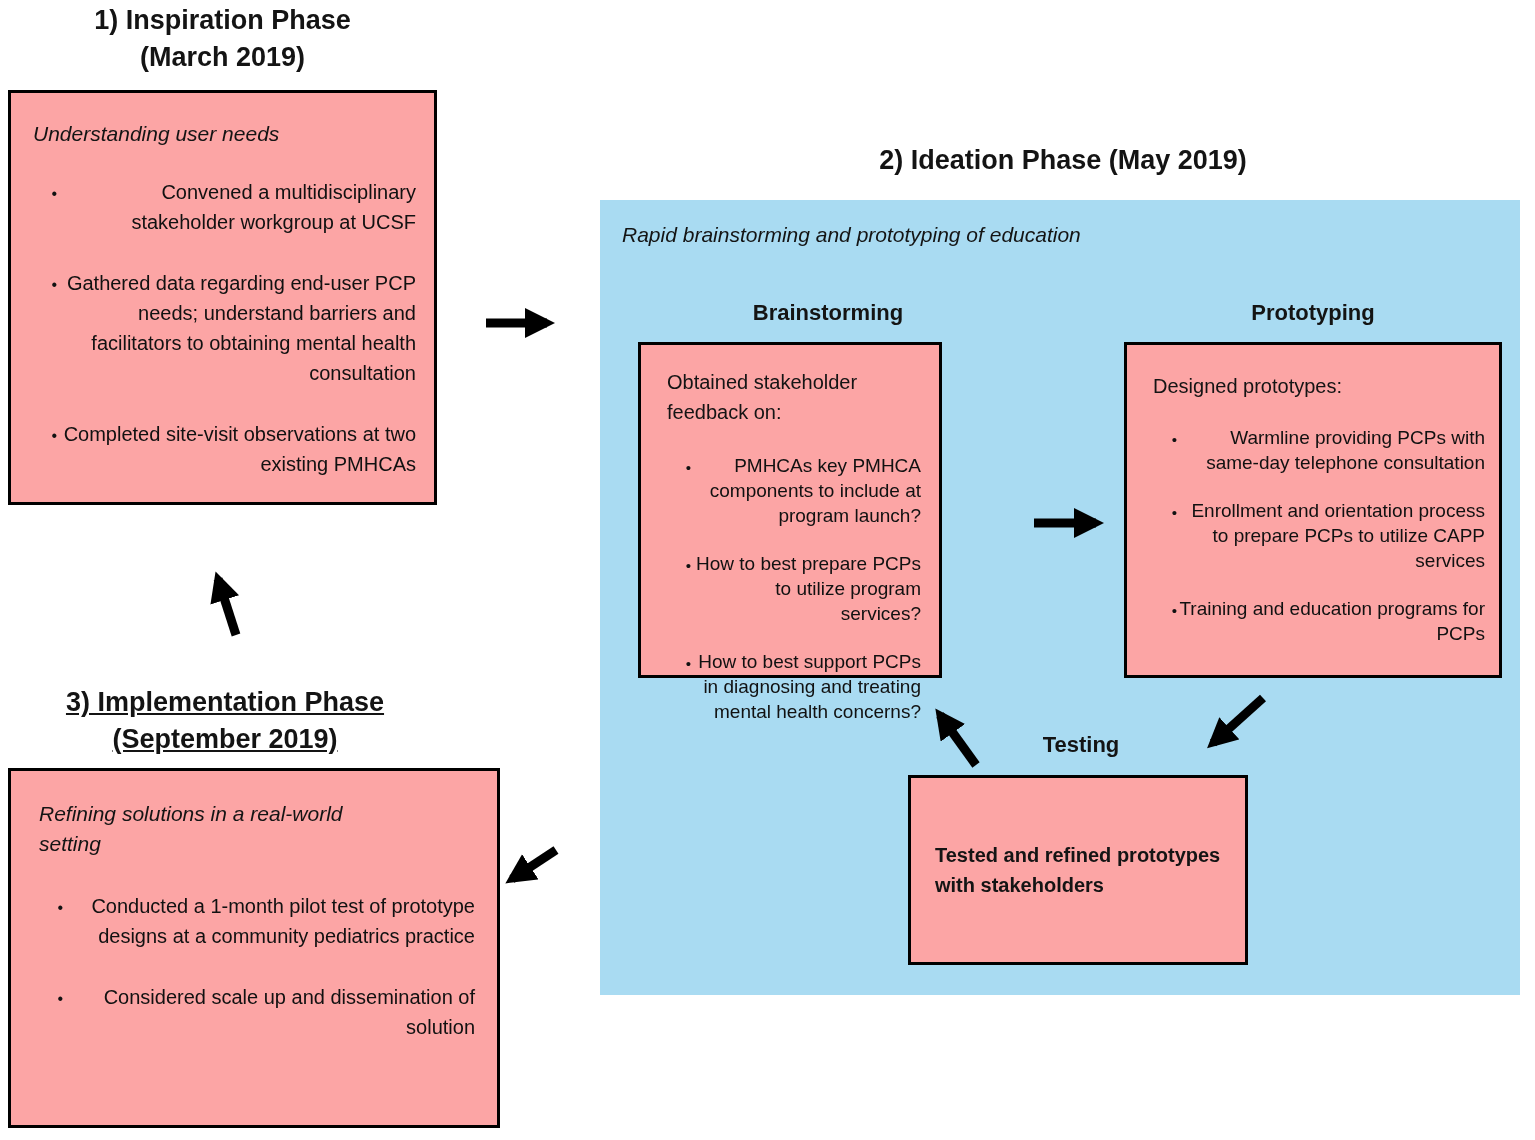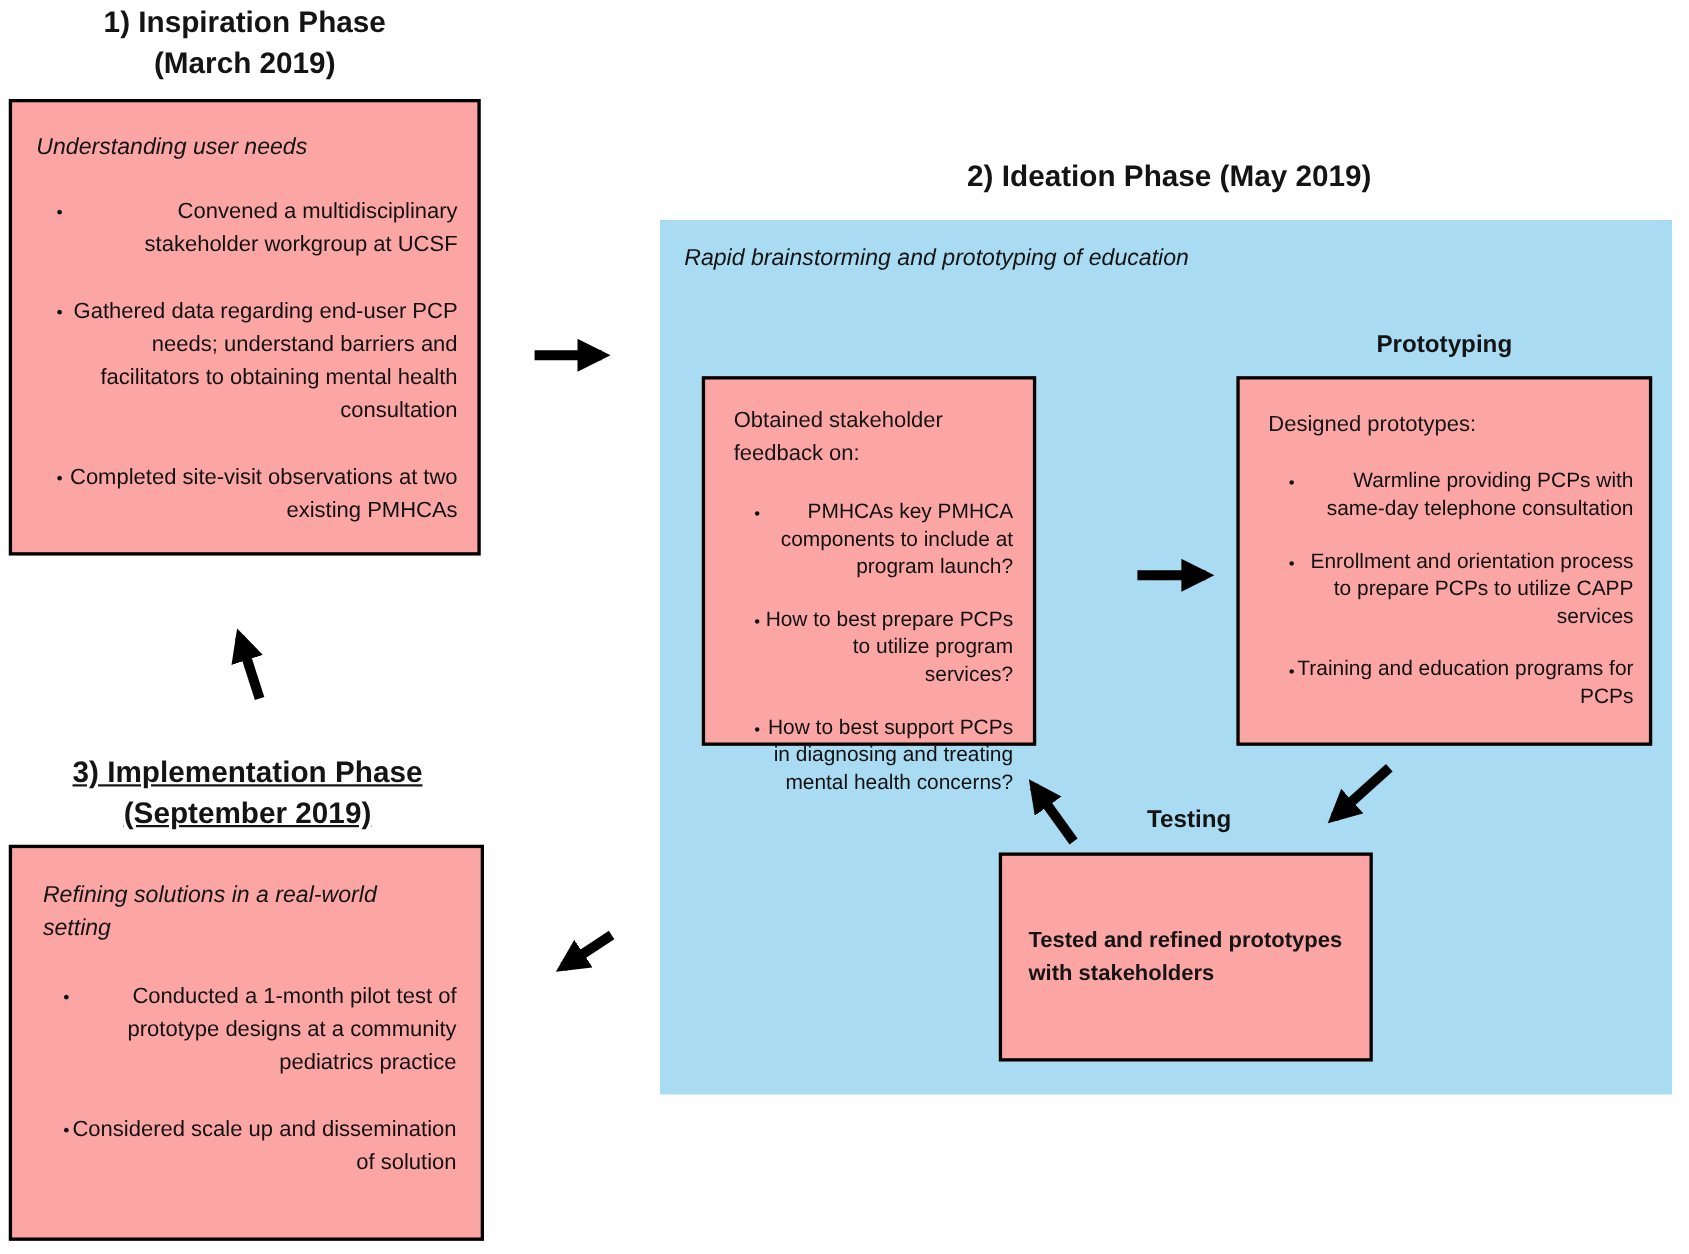--- a/index.html
+++ b/index.html
@@ -63,20 +63,21 @@
       </defs>
     <line x1="3" y1="23" x2="64" y2="23" stroke="#000" stroke-width="9" marker-end="url(#ah1)"></line>
   </svg>
 
   <div class="abs panel-title" style="left:763px; top:145px; width:600px;">2) Ideation Phase (May 2019)</div>
 
   <div class="abs blue-panel" style="left:600px; top:200px; width:920px; height:795px;"></div>
 
   <div class="abs italic-heading" style="left:622px; top:220px; width:700px;">Rapid brainstorming and prototyping of education</div>
 
+  <div class="abs inner-label" style="left:638px; top:300px; width:380px;">Brainstorming</div>
   <div class="abs box" style="left:638px; top:342px; width:304px; height:336px; padding:22px 18px 10px 26px;">
     <div class="inner-heading" style="max-width:235px; margin-bottom:26px;">Obtained stakeholder feedback on:</div>
     <ul class="bullets bullets-md">
       <li>
           <span>PMHCAs key PMHCA components to include at program launch?</span>
         </li>
       <li>
           <span>How to best prepare PCPs to utilize program services?</span>
         </li>
       <li>
@@ -149,21 +150,21 @@
         </marker>
       </defs>
     <line x1="43" y1="82" x2="25" y2="26" stroke="#000" stroke-width="9" marker-end="url(#ah6)"></line>
   </svg>
 
   <div class="abs phase-title" style="left:0px; top:684px; width:450px;text-decoration:underline;">
     <div>3) Implementation Phase</div>
     <div>(September 2019)</div>
   </div>
 
-  <div class="abs box" style="left:8px; top:768px; width:432px; height:360px; padding:28px 22px 0 28px;">
+  <div class="abs box" style="left:8px; top:768px; width:492px; height:360px; padding:28px 22px 0 28px;">
     <div class="italic-heading" style="margin-bottom:32px; max-width:350px;">Refining solutions in a real-world setting</div>
     <ul class="bullets bullets-lg">
       <li>
           <span>Conducted a 1-month pilot test of prototype designs at a community pediatrics practice</span>
         </li>
       <li>
           <span>Considered scale up and dissemination of solution</span>
         </li>
     </ul>
   </div>

